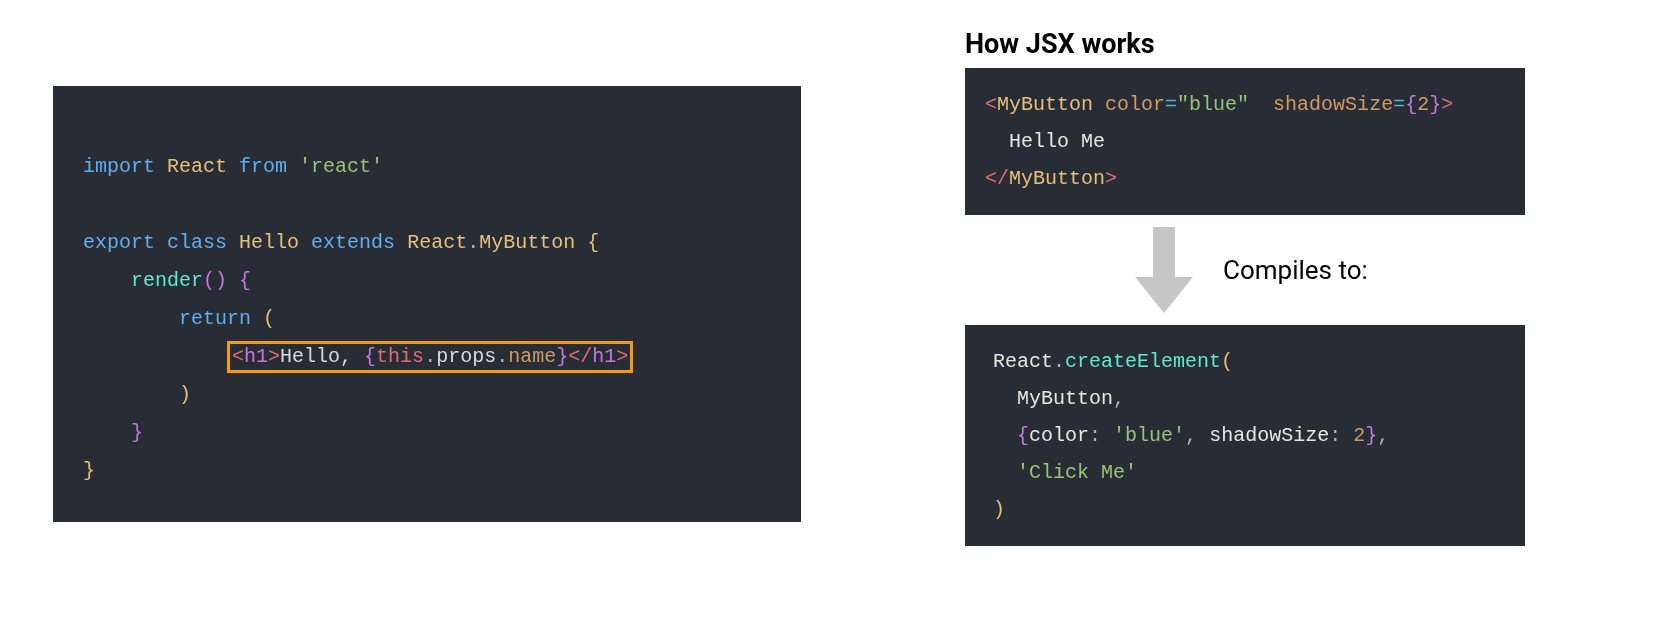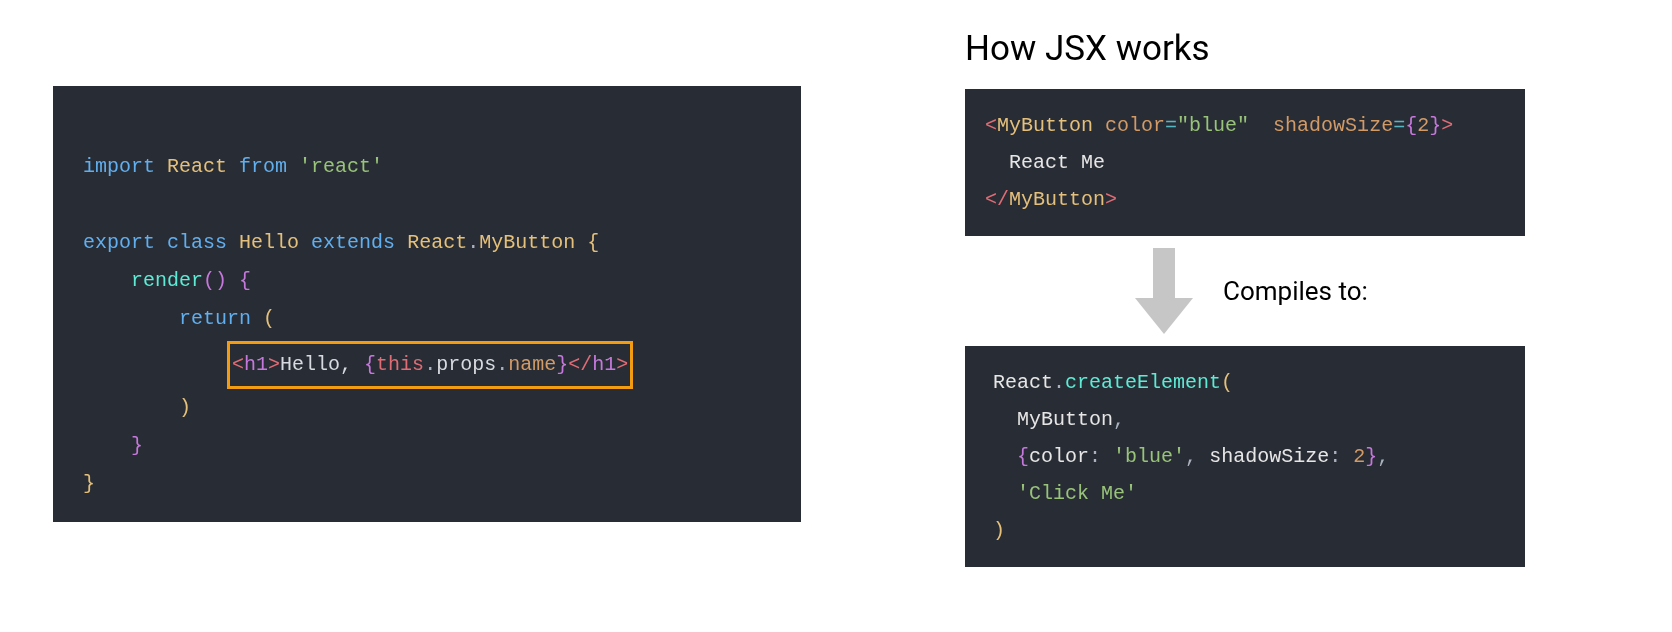--- a/index.html
+++ b/index.html
@@ -26,24 +26,24 @@
       height: 436px;
       padding: 24px 30px;
     }
     .right-column {
       position: absolute;
       left: 965px;
       top: 28px;
       width: 560px;
     }
     .heading {
-      font-size: 35px;
-      font-weight: 400;
+      font-size: 27px;
+      font-weight: 700;
       color: #000;
-      margin-bottom: 20px;
+      margin-bottom: 8px;
     }
     .jsx-panel {
       width: 560px;
       padding: 18px 20px;
       line-height: 1.85;
     }
     .arrow-row {
       display: flex;
       align-items: center;
       margin: 12px 0 12px 170px;
@@ -54,21 +54,21 @@
       color: #000;
       margin-left: 30px;
     }
     .output-panel {
       width: 560px;
       padding: 18px 28px;
       line-height: 1.85;
     }
     .highlight-box {
       border: 3px solid #f39c12;
-      padding: 8px 2px;
+      padding: 0 2px;
       display: inline-block;
       line-height: 1.3;
       margin-top: 3px;
     }
     .annotation {
       color: #e67e22;
       font-size: 22px;
       font-weight: 600;
       font-family: -apple-system, BlinkMacSystemFont, "Segoe UI", Roboto, sans-serif;
       position: absolute;
@@ -107,21 +107,21 @@
             <span class="highlight-box"><span class="tag">&lt;</span><span class="tagname">h1</span><span class="tag">&gt;</span><span class="text">Hello, </span><span class="brace2">{</span><span class="this">this</span><span class="punct">.</span><span class="text">props</span><span class="punct">.</span><span class="prop">name</span><span class="brace2">}</span><span class="tag">&lt;/</span><span class="tagname">h1</span><span class="tag">&gt;</span></span>
         <span class="brace">)</span>
     <span class="brace2">}</span>
 <span class="brace">}</span>
 </div>
 
 <div class="right-column">
   <div class="heading">How JSX works</div>
 
   <div class="code-block jsx-panel"><span class="tag">&lt;</span><span class="cls">MyButton</span> <span class="attr">color</span><span class="eq">=</span><span class="str">"blue"</span>  <span class="attr">shadowSize</span><span class="eq">=</span><span class="brace2">{</span><span class="num">2</span><span class="brace2">}</span><span class="tag">&gt;</span>
-  <span class="white">React Me</span>
+  <span class="white">Hello Me</span>
 <span class="tag">&lt;/</span><span class="cls">MyButton</span><span class="tag">&gt;</span></div>
 
   <div class="arrow-row">
     <svg class="arrow-svg" width="58" height="86" viewBox="0 0 58 86">
       <rect x="18" y="0" width="22" height="52" fill="#c6c6c6"></rect>
       <polygon points="0,50 58,50 29,86" fill="#c6c6c6"></polygon>
     </svg>
     <span class="compiles-label">Compiles to:</span>
   </div>
 

